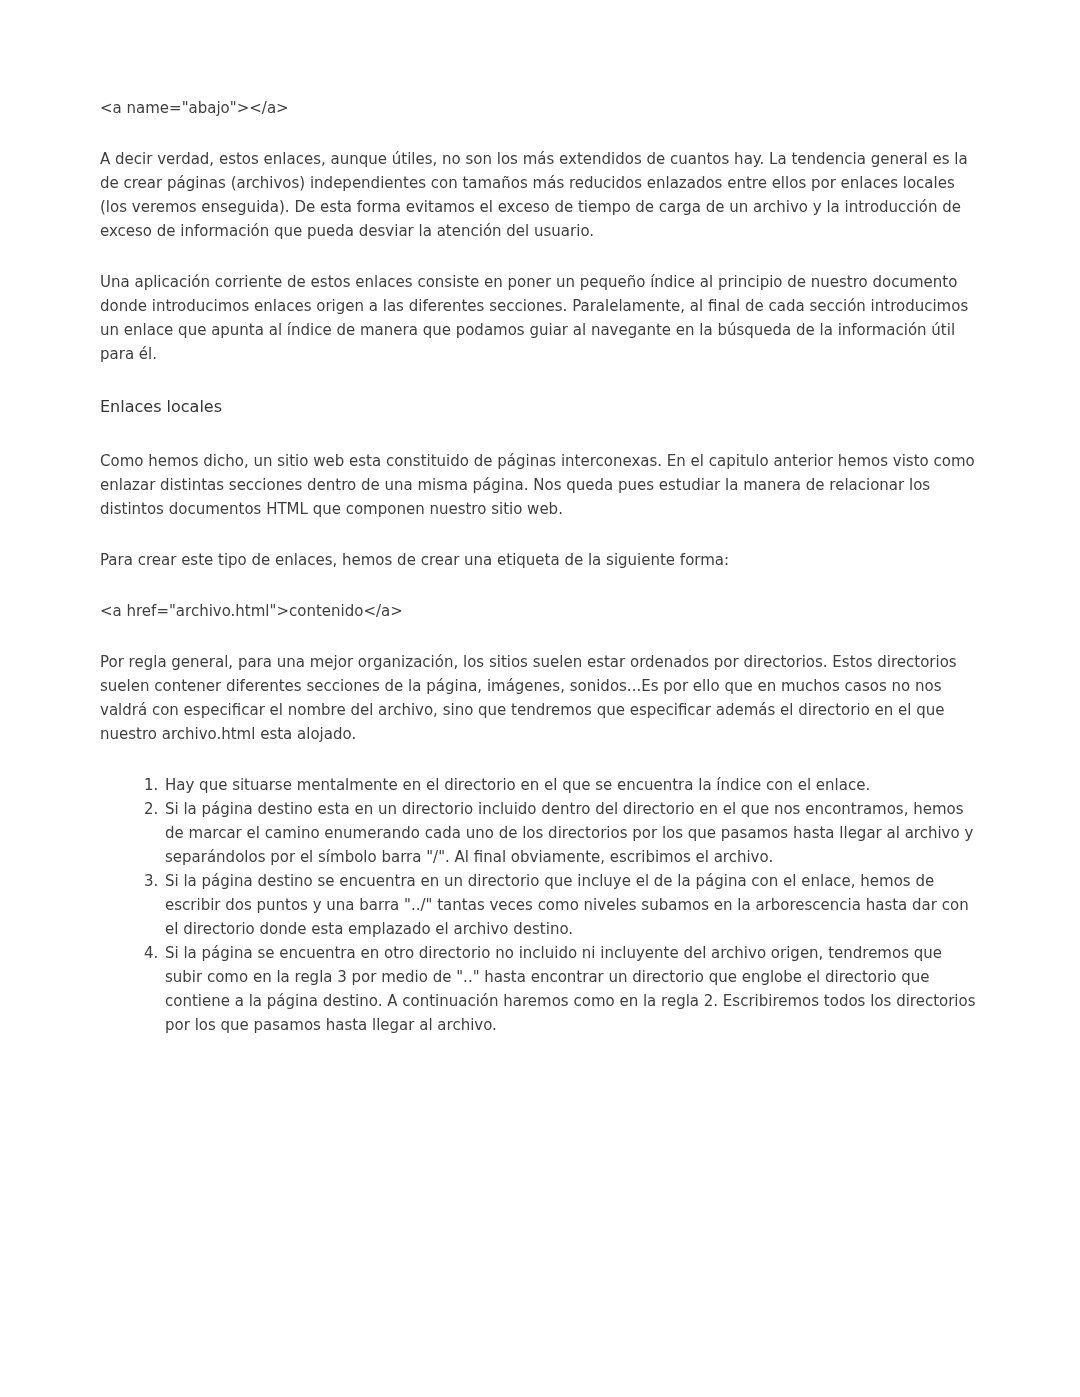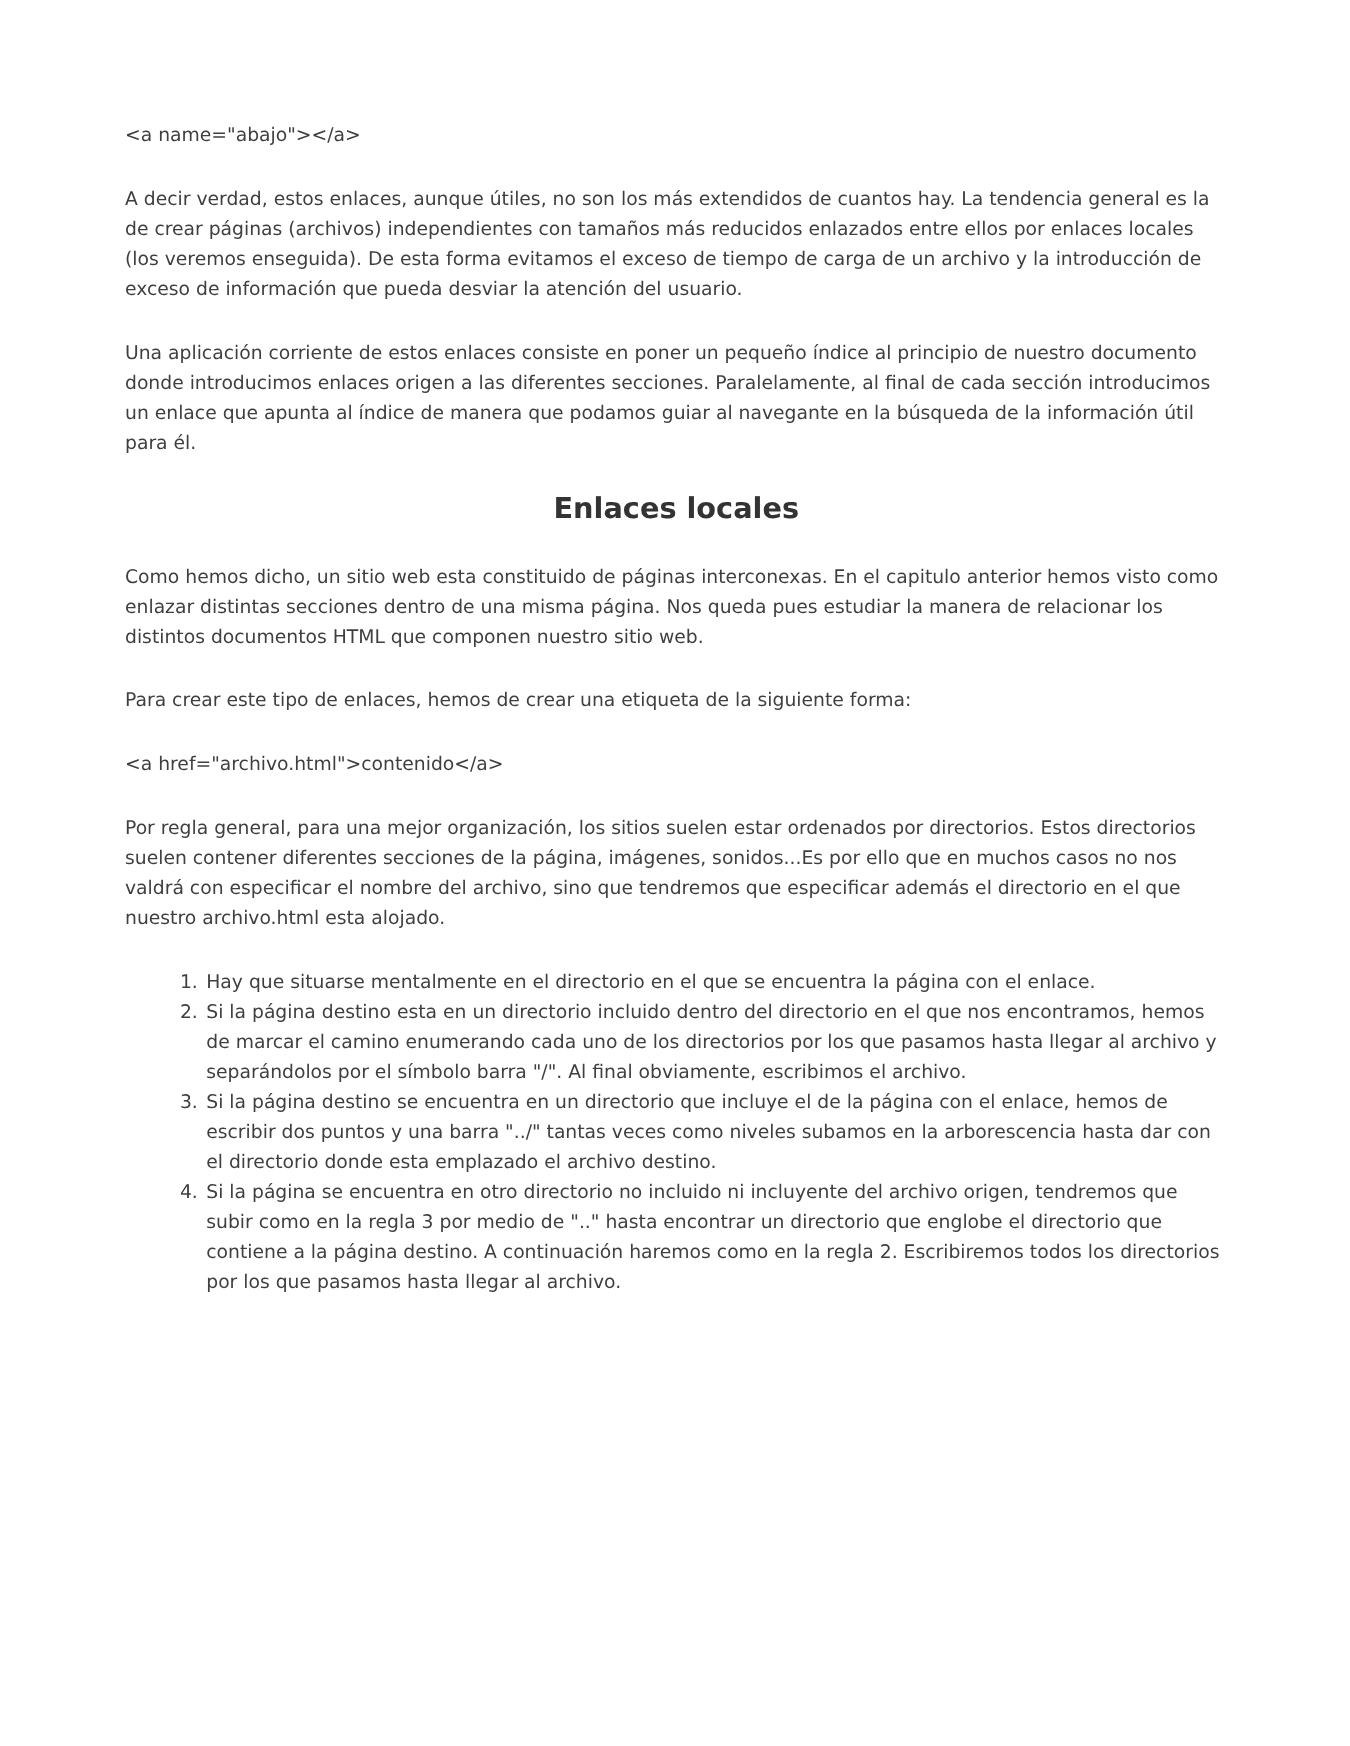--- a/index.html
+++ b/index.html
@@ -19,27 +19,26 @@
     line-height: 24px;
   }
   p.para {
     margin: 12px 0 27px 0;
   }
   p.code {
     margin: 0 0 27px 0;
     white-space: pre-wrap;
   }
   h1.section-heading {
-    font-size: 23px;
+    font-size: 16px;
     line-height: 28px;
-    font-weight: bold;
+    font-weight: normal;
     color: #333333;
     margin: 4px 0 28px 0;
     font-family: "DejaVu Sans", "Liberation Sans", sans-serif;
-    text-align: center;
   }
   ol.rules {
     margin: 0 0 27px 0;
     padding: 0 0 0 63px;
   }
   ol.rules li {
     margin: 0;
     padding: 0 0 0 2px;
   }
 </style>
@@ -60,19 +59,19 @@
 
   <p class="para">Para crear este tipo de enlaces, hemos de crear una etiqueta de la siguiente forma:</p>
 
   <p class="code">&lt;a href="archivo.html"&gt;contenido&lt;/a&gt;</p>
 
   <p class="para">Por regla general, para una mejor organización, los sitios suelen estar ordenados por directorios. Estos directorios suelen contener diferentes secciones de la página, imágenes, sonidos...Es por ello que en muchos casos no nos valdrá con especificar el nombre del archivo, sino que tendremos que especificar además el directorio en el que nuestro archivo.html esta alojado.</p>
 
 
 
   <ol class="rules">
-    <li>Hay que situarse mentalmente en el directorio en el que se encuentra la página con el enlace.</li>
+    <li>Hay que situarse mentalmente en el directorio en el que se encuentra la índice con el enlace.</li>
     <li>Si la página destino esta en un directorio incluido dentro del directorio en el que nos encontramos, hemos de marcar el camino enumerando cada uno de los directorios por los que pasamos hasta llegar al archivo y separándolos por el símbolo barra "/". Al final obviamente, escribimos el archivo.</li>
     <li>Si la página destino se encuentra en un directorio que incluye el de la página con el enlace, hemos de escribir dos puntos y una barra "../" tantas veces como niveles subamos en la arborescencia hasta dar con el directorio donde esta emplazado el archivo destino.</li>
     <li>Si la página se encuentra en otro directorio no incluido ni incluyente del archivo origen, tendremos que subir como en la regla 3 por medio de ".." hasta encontrar un directorio que englobe el directorio que contiene a la página destino. A continuación haremos como en la regla 2. Escribiremos todos los directorios por los que pasamos hasta llegar al archivo.</li>
   </ol>
 
 </div>
 
 </body></html>

